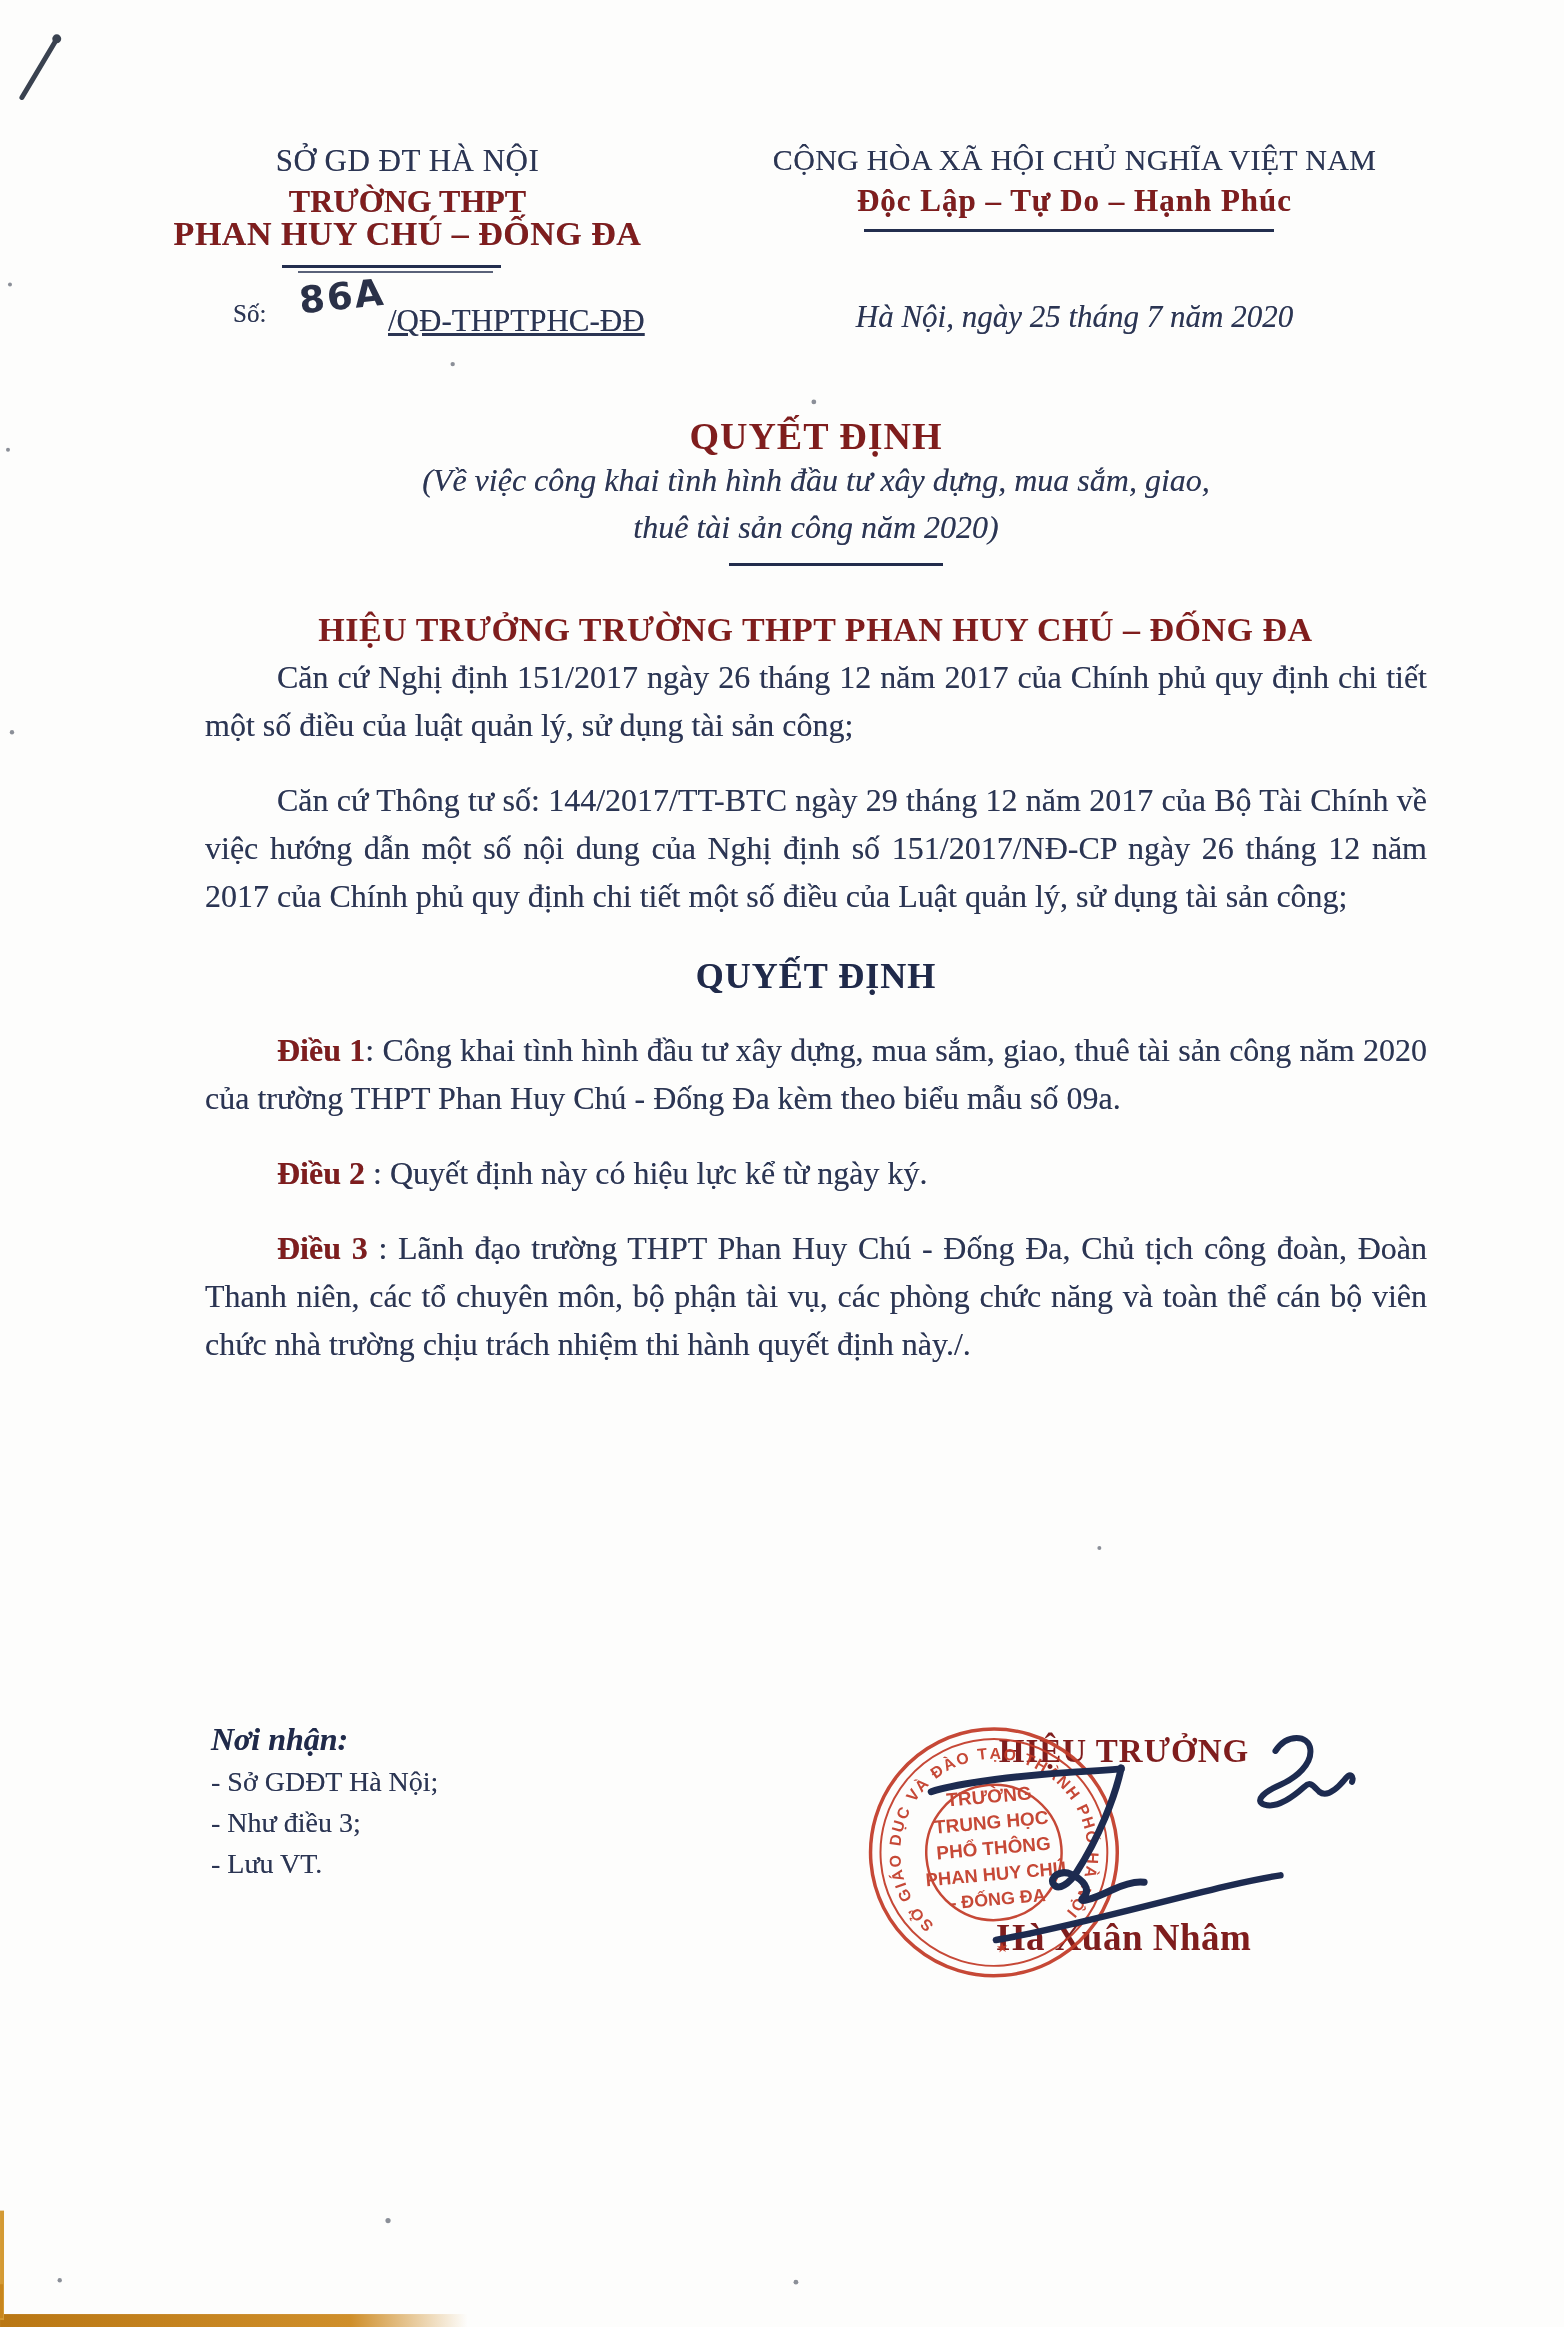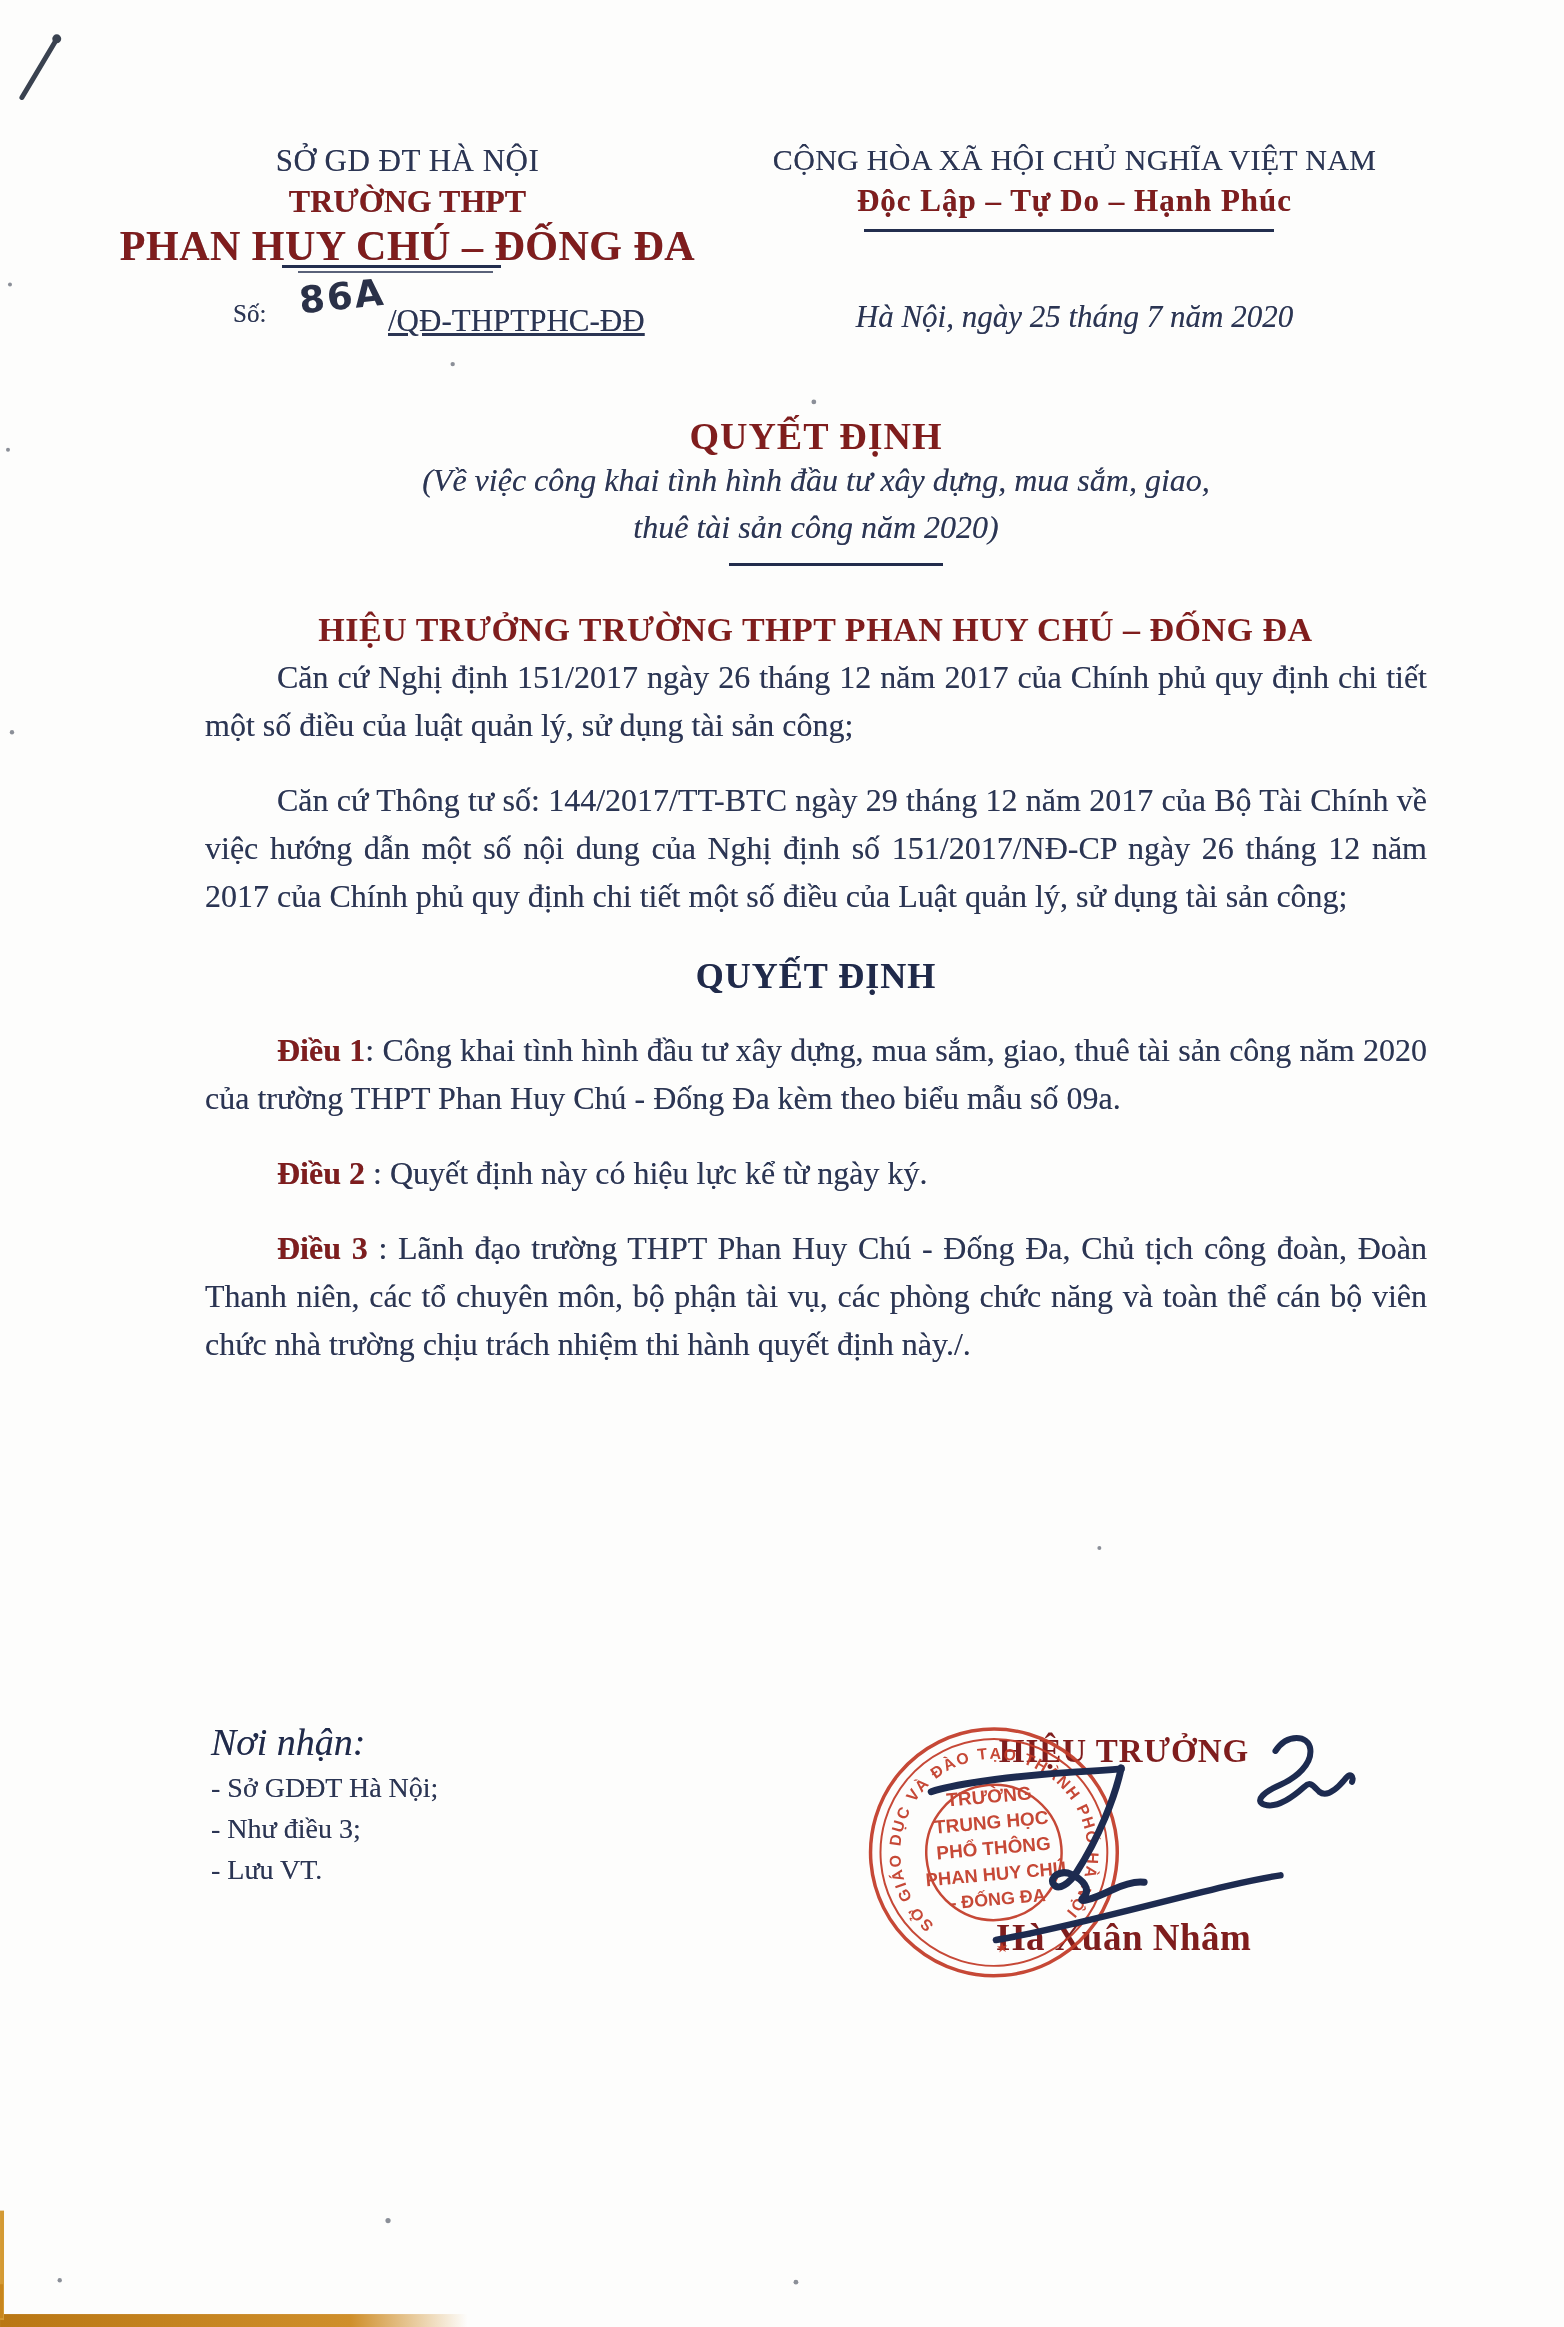--- a/index.html
+++ b/index.html
@@ -12,21 +12,21 @@
   .abs{position:absolute;}
   .ctr{text-align:center;}
   .ink{color:#2b3553;text-shadow:0 0 0.5px rgba(35,45,80,.5);}
   .bold{font-weight:bold;color:#7f1d1d;}
   .it{font-style:italic;}
 
   
   .hdr-left{left:119px;top:145px;width:577px;line-height:1.0;}
   .hl1{font-size:31px;letter-spacing:0.5px;}
   .hl2{font-size:32px;margin-top:9px;}
-  .hl3{font-size:42px;margin-top:8px;letter-spacing:0.5px;}
+  .hl3{font-size:34px;margin-top:0;letter-spacing:0.5px;}
   .hdr-left-rule{left:282px;top:265px;width:219px;height:3px;background:#232e4e;}
   .hdr-left-rule2{left:298px;top:271px;width:195px;height:2px;background:rgba(35,46,78,.75);}
 
   .hdr-right{left:731px;top:145px;width:687px;line-height:1.0;}
   .hr1{font-size:30px;letter-spacing:0.3px;}
   .hr2{font-size:31px;margin-top:10px;letter-spacing:1px;}
   .hdr-right-rule{left:864px;top:229px;width:410px;height:3px;background:#232e4e;}
   .dateline{left:786px;top:299px;width:577px;font-size:31px;}
 
   .doc-no{left:233px;top:300px;font-size:25px;white-space:nowrap;}
@@ -50,21 +50,21 @@
     left:205px;top:653px;width:1222px;
     font-size:32px;line-height:48px;text-align:justify;
   }
   .para{margin:0 0 27px 0;text-indent:72px;}
   .art-label{font-weight:bold;color:#7f1d1d;}
   .decision2{margin:32px 0 26px 0;text-align:center;text-indent:0;
     font-weight:bold;font-size:36px;color:#202a4a;letter-spacing:1px;}
 
   
   .recipients{left:211px;top:1723px;width:418px;line-height:1.0;}
-  .recip-head{font-size:38px;font-weight:normal;font-style:italic;color:#202a4a;}
+  .recip-head{font-size:32px;font-weight:bold;font-style:italic;color:#202a4a;}
   .recip-item{font-size:28px;margin-top:13px;}
   .sig-role{left:925px;top:1733px;width:398px;font-size:33px;letter-spacing:1px;text-align:center;}
   .sig-name{left:935px;top:1916px;width:378px;font-size:37px;text-align:center;letter-spacing:0.5px;}
 
   svg.overlay{position:absolute;left:0;top:0;pointer-events:none;}
   .stamp-text{font-family:"Liberation Sans", sans-serif;font-weight:bold;}
 </style>
 </head>
 <body>
 

